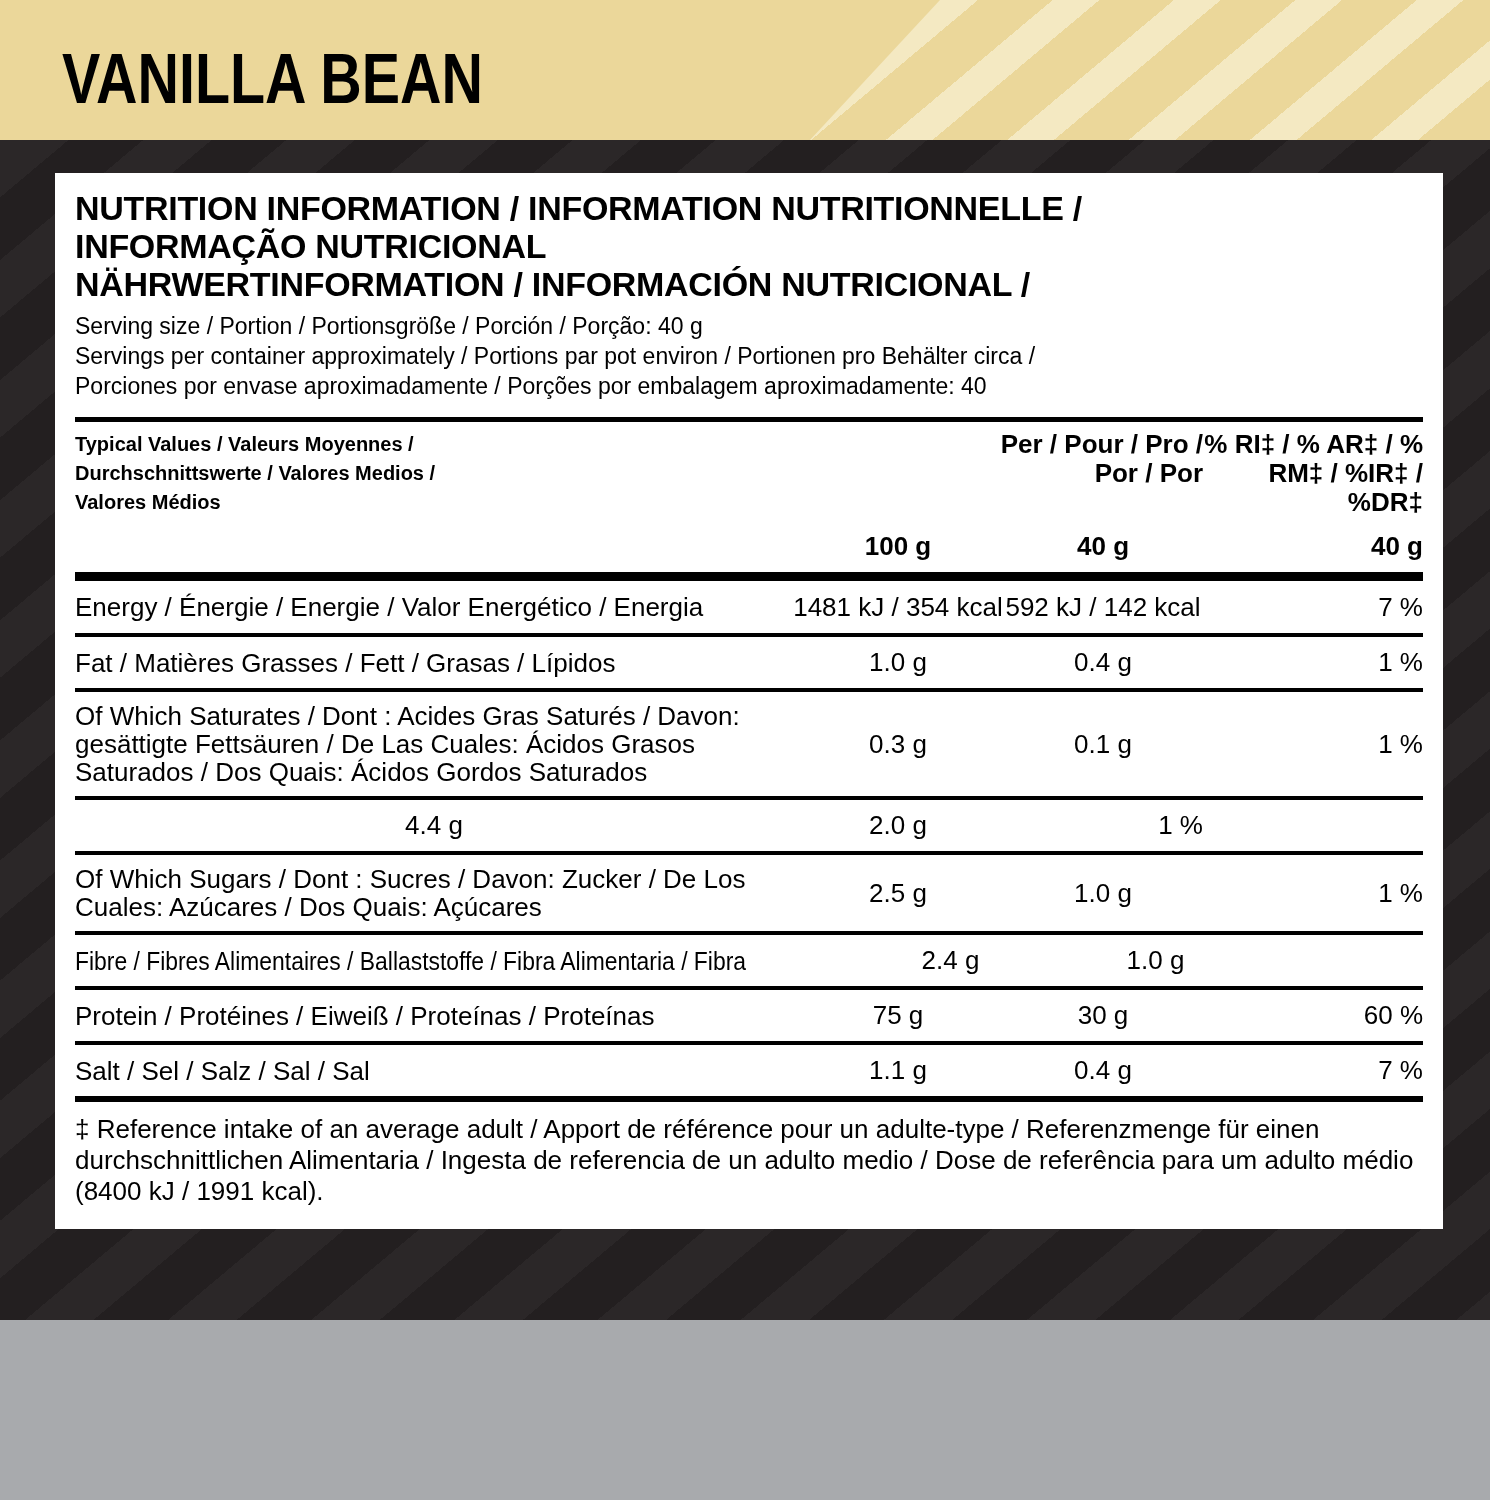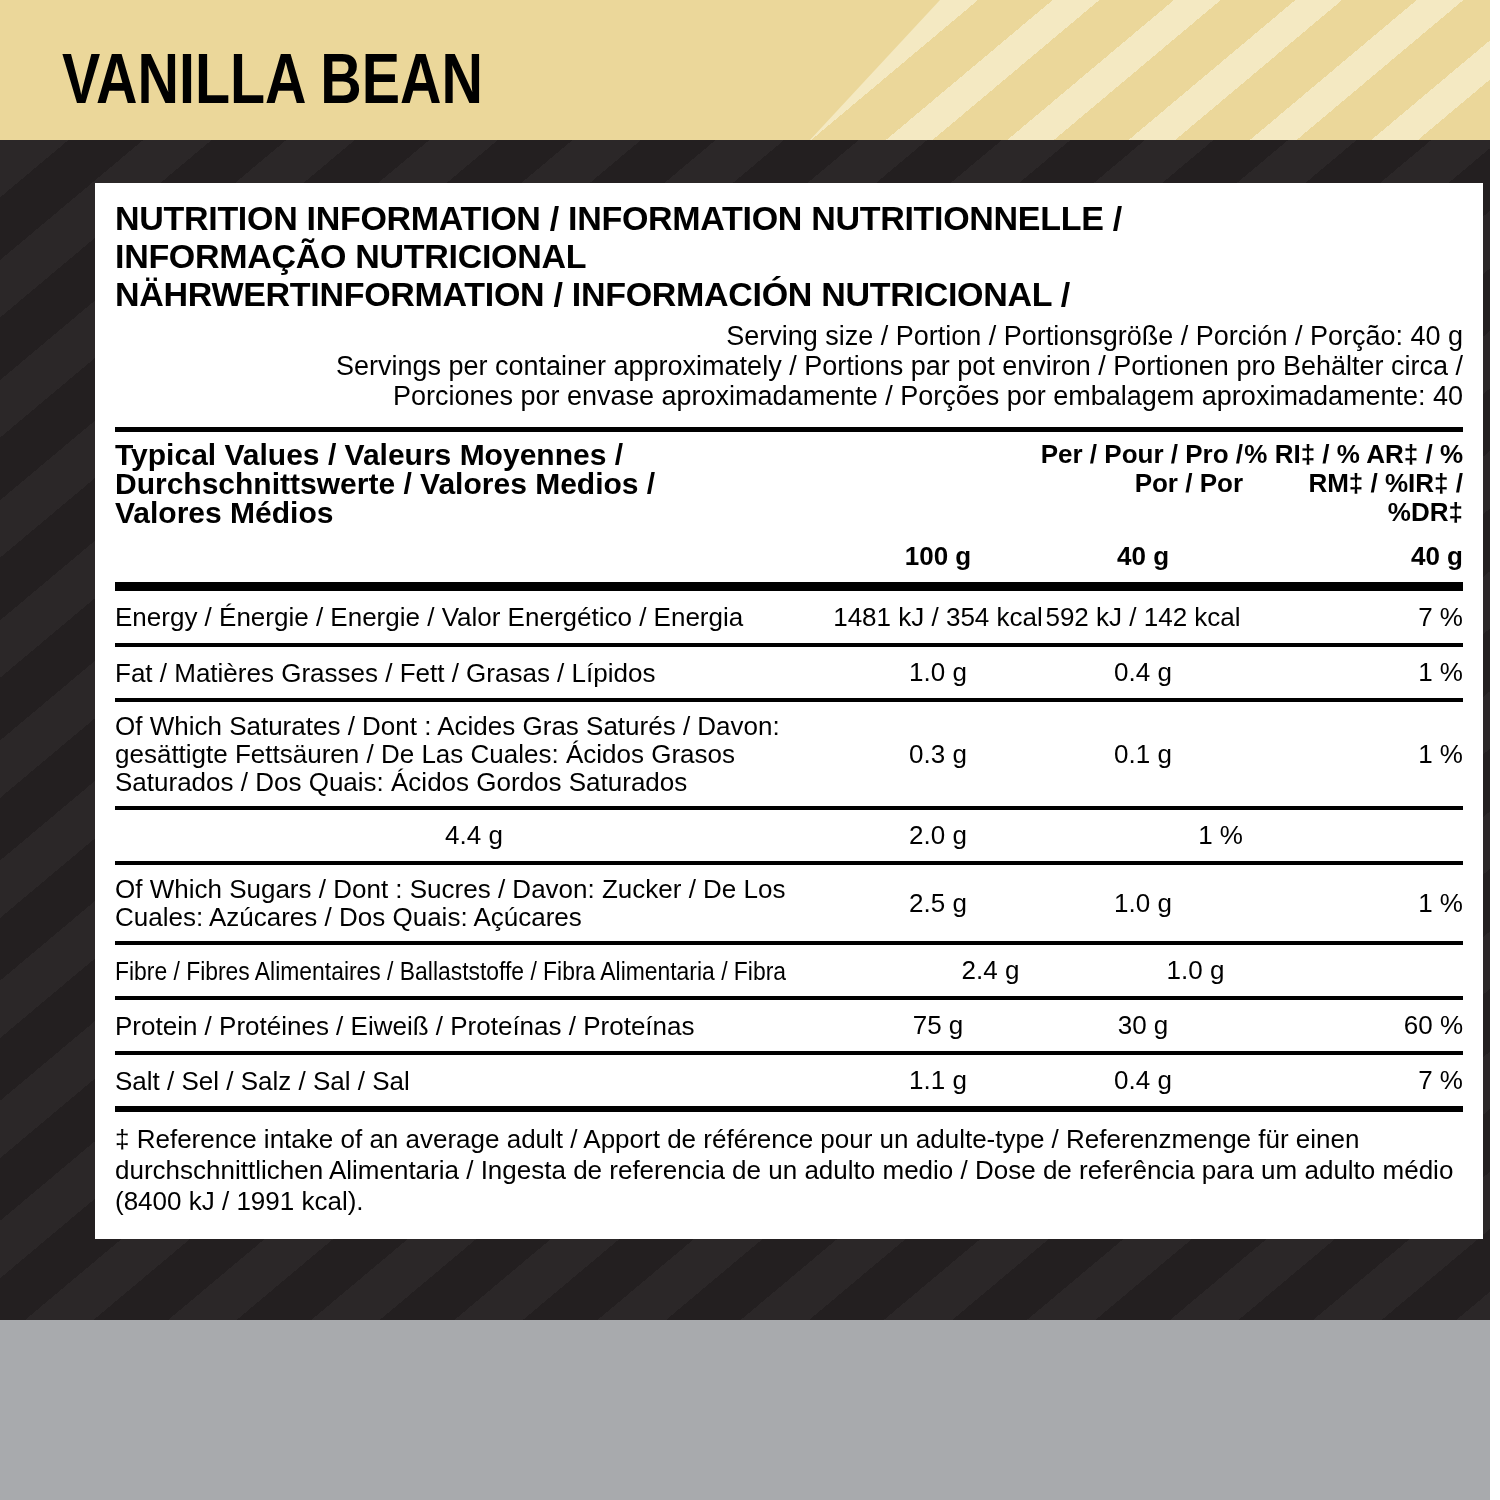--- a/index.html
+++ b/index.html
@@ -33,41 +33,40 @@
     clip-path:polygon(130px 0, 100% 0, 100% 100%, 0 100%);
   }
   .flavor-title{
     position:absolute;left:62px;top:44px;
     font-size:70px;font-weight:bold;letter-spacing:0px;line-height:1;
     transform:scaleX(0.82);transform-origin:left center;white-space:nowrap;
   }
 
   
   .card{
-    position:absolute;left:55px;top:183px;width:1388px;
+    position:absolute;left:55px;top:173px;width:1388px;
     background:var(--card_bg);
     padding:16px 20px 22px 20px;
-    margin-left:40px;
   }
   .heading{font-size:34px;font-weight:bold;line-height:38px;letter-spacing:-0.3px;}
   .heading span{display:block;}
-  .serving{margin-top:8px;font-size:27px;line-height:30px;text-align:right;}
+  .serving{margin-top:8px;font-size:23px;line-height:30px;}
   .serving span{display:block;}
 
   
   .ntable{margin-top:16px;border-top:5px solid var(--ink);}
   .thead{
     display:grid;
     grid-template-columns:1fr 210px 200px 220px;
     grid-template-areas:
       "label per per ri"
       "label u100 u40 uri";
     padding:8px 0 10px 0;
   }
-  .th-label{grid-area:label;font-weight:bold;font-size:30px;line-height:29px;}
+  .th-label{grid-area:label;font-weight:bold;font-size:20px;line-height:29px;}
   .th-label span{display:block;}
   .th-per{grid-area:per;font-weight:bold;font-size:26px;line-height:29px;text-align:right;}
   .th-per span{display:block;}
   .th-ri{grid-area:ri;font-weight:bold;font-size:26px;line-height:29px;text-align:right;}
   .th-ri span{display:block;}
   .u100{grid-area:u100;text-align:center;}
   .u40{grid-area:u40;text-align:center;}
   .uri{grid-area:uri;text-align:right;}
   .th-unit{font-weight:bold;font-size:26px;align-self:end;padding-top:14px;}
 

